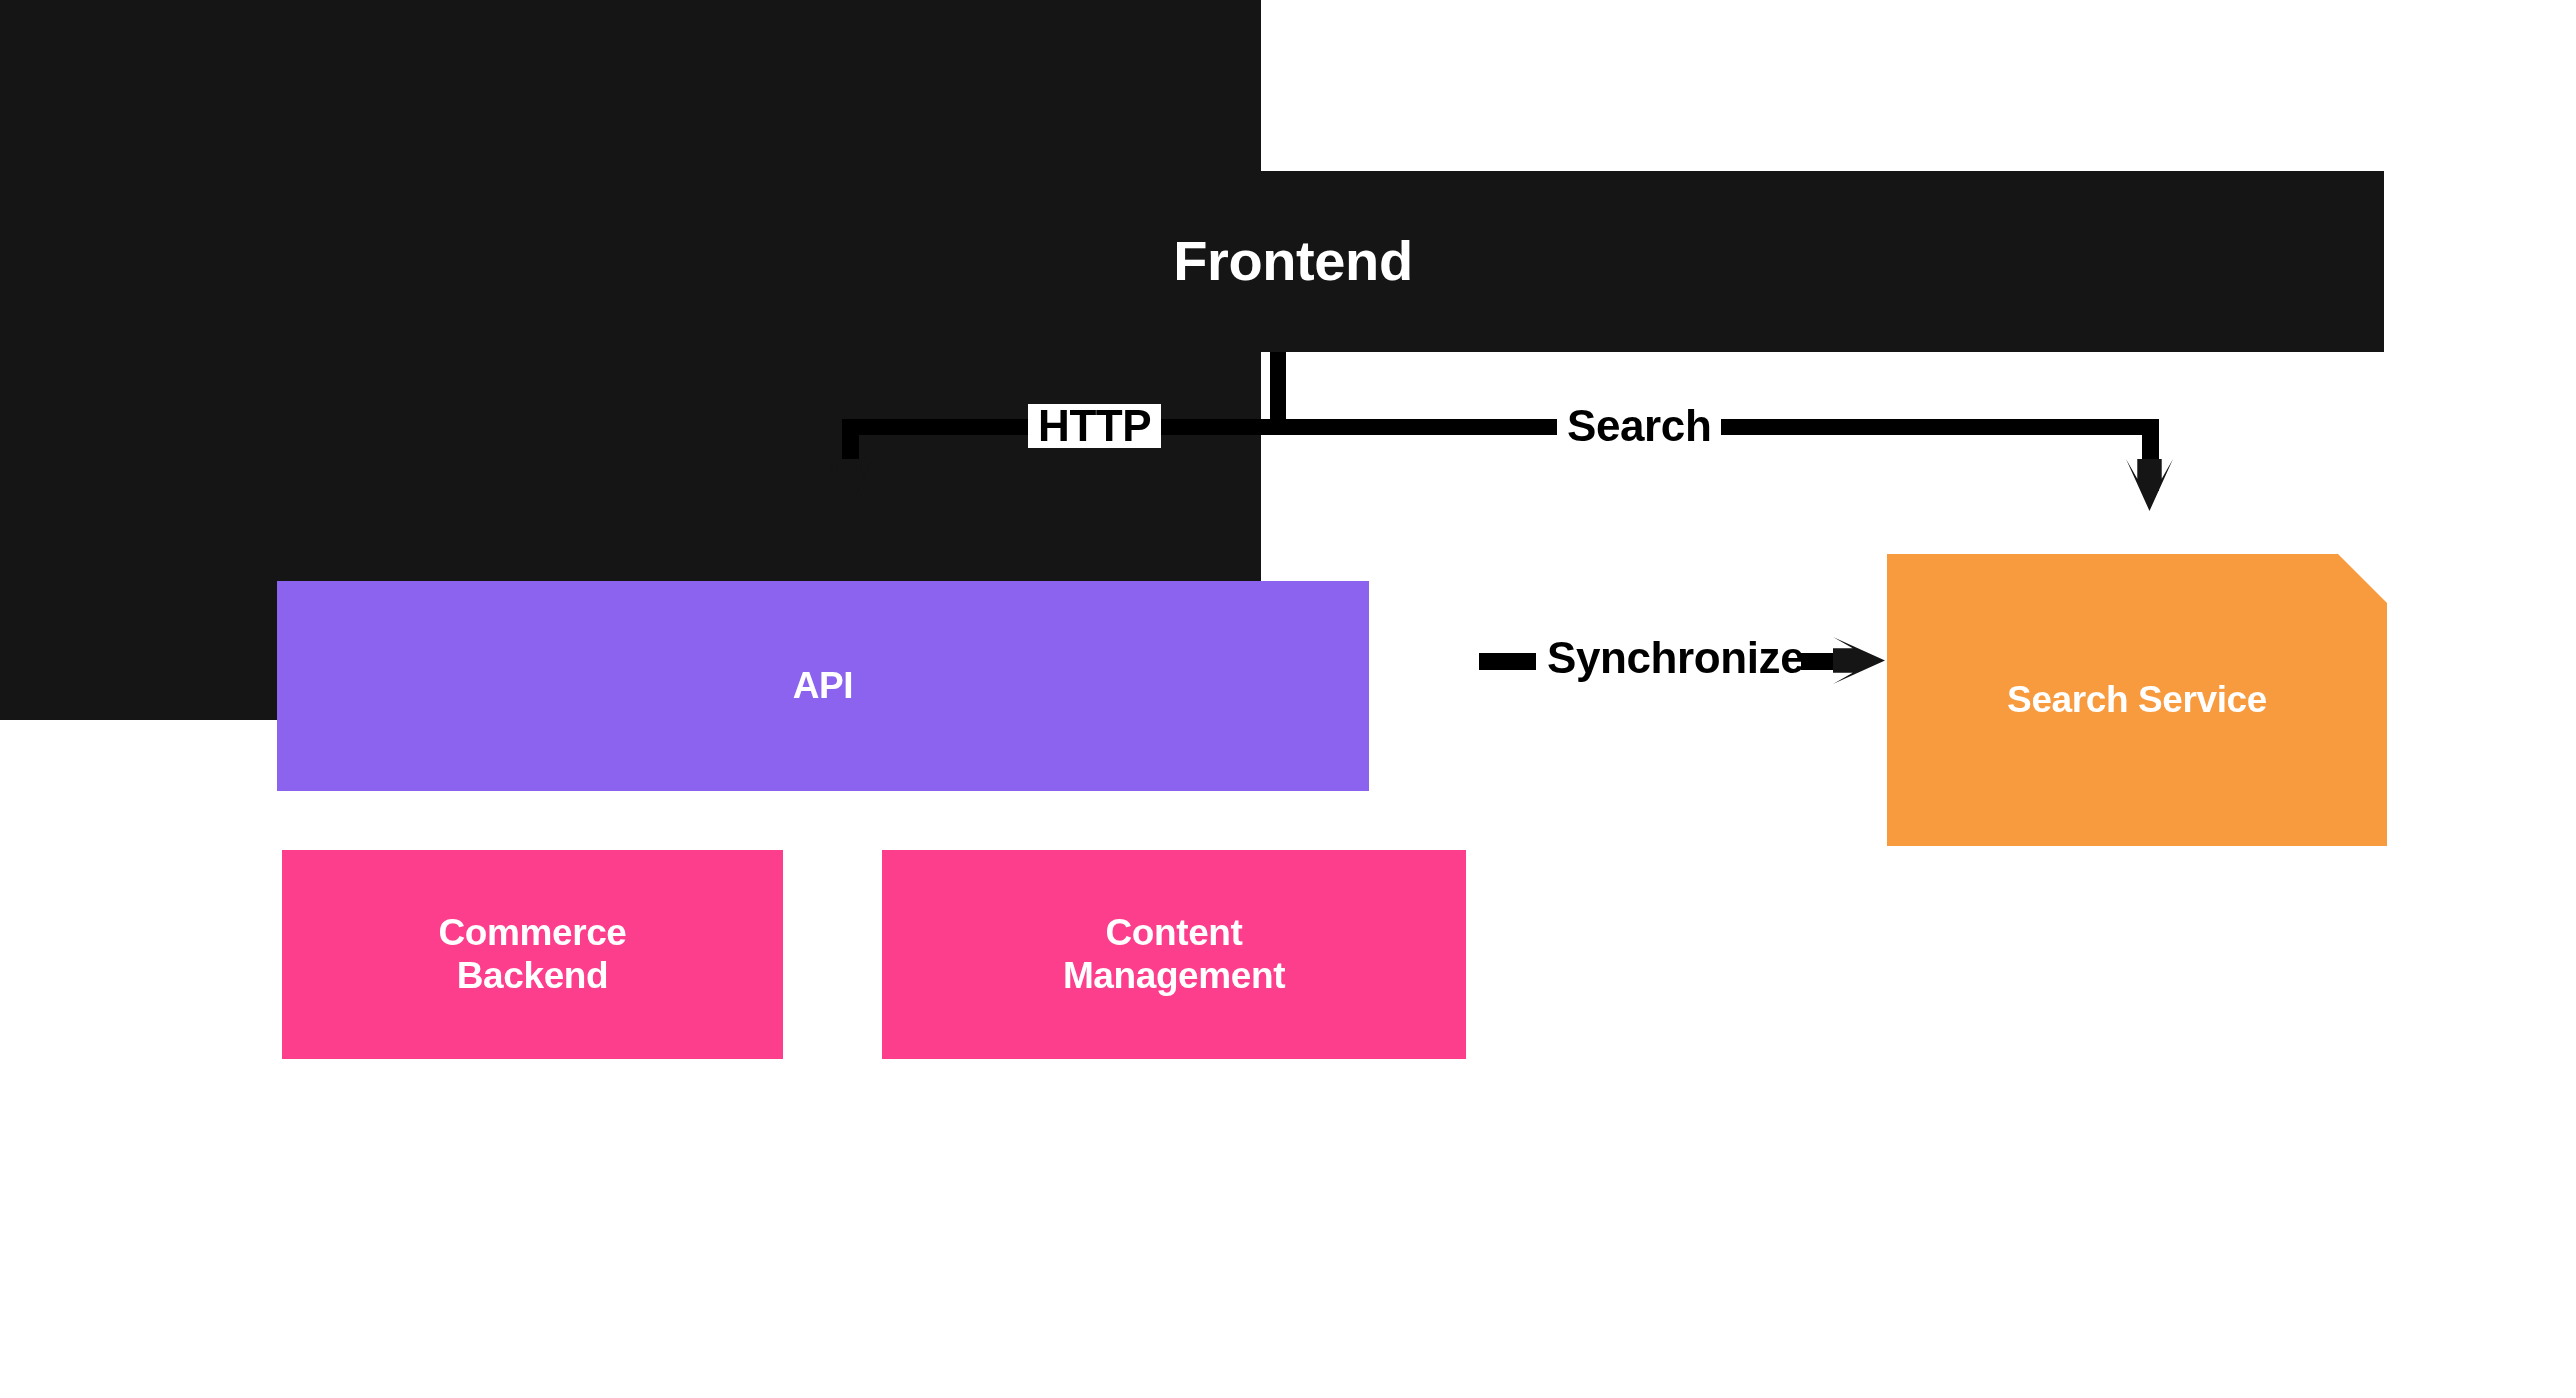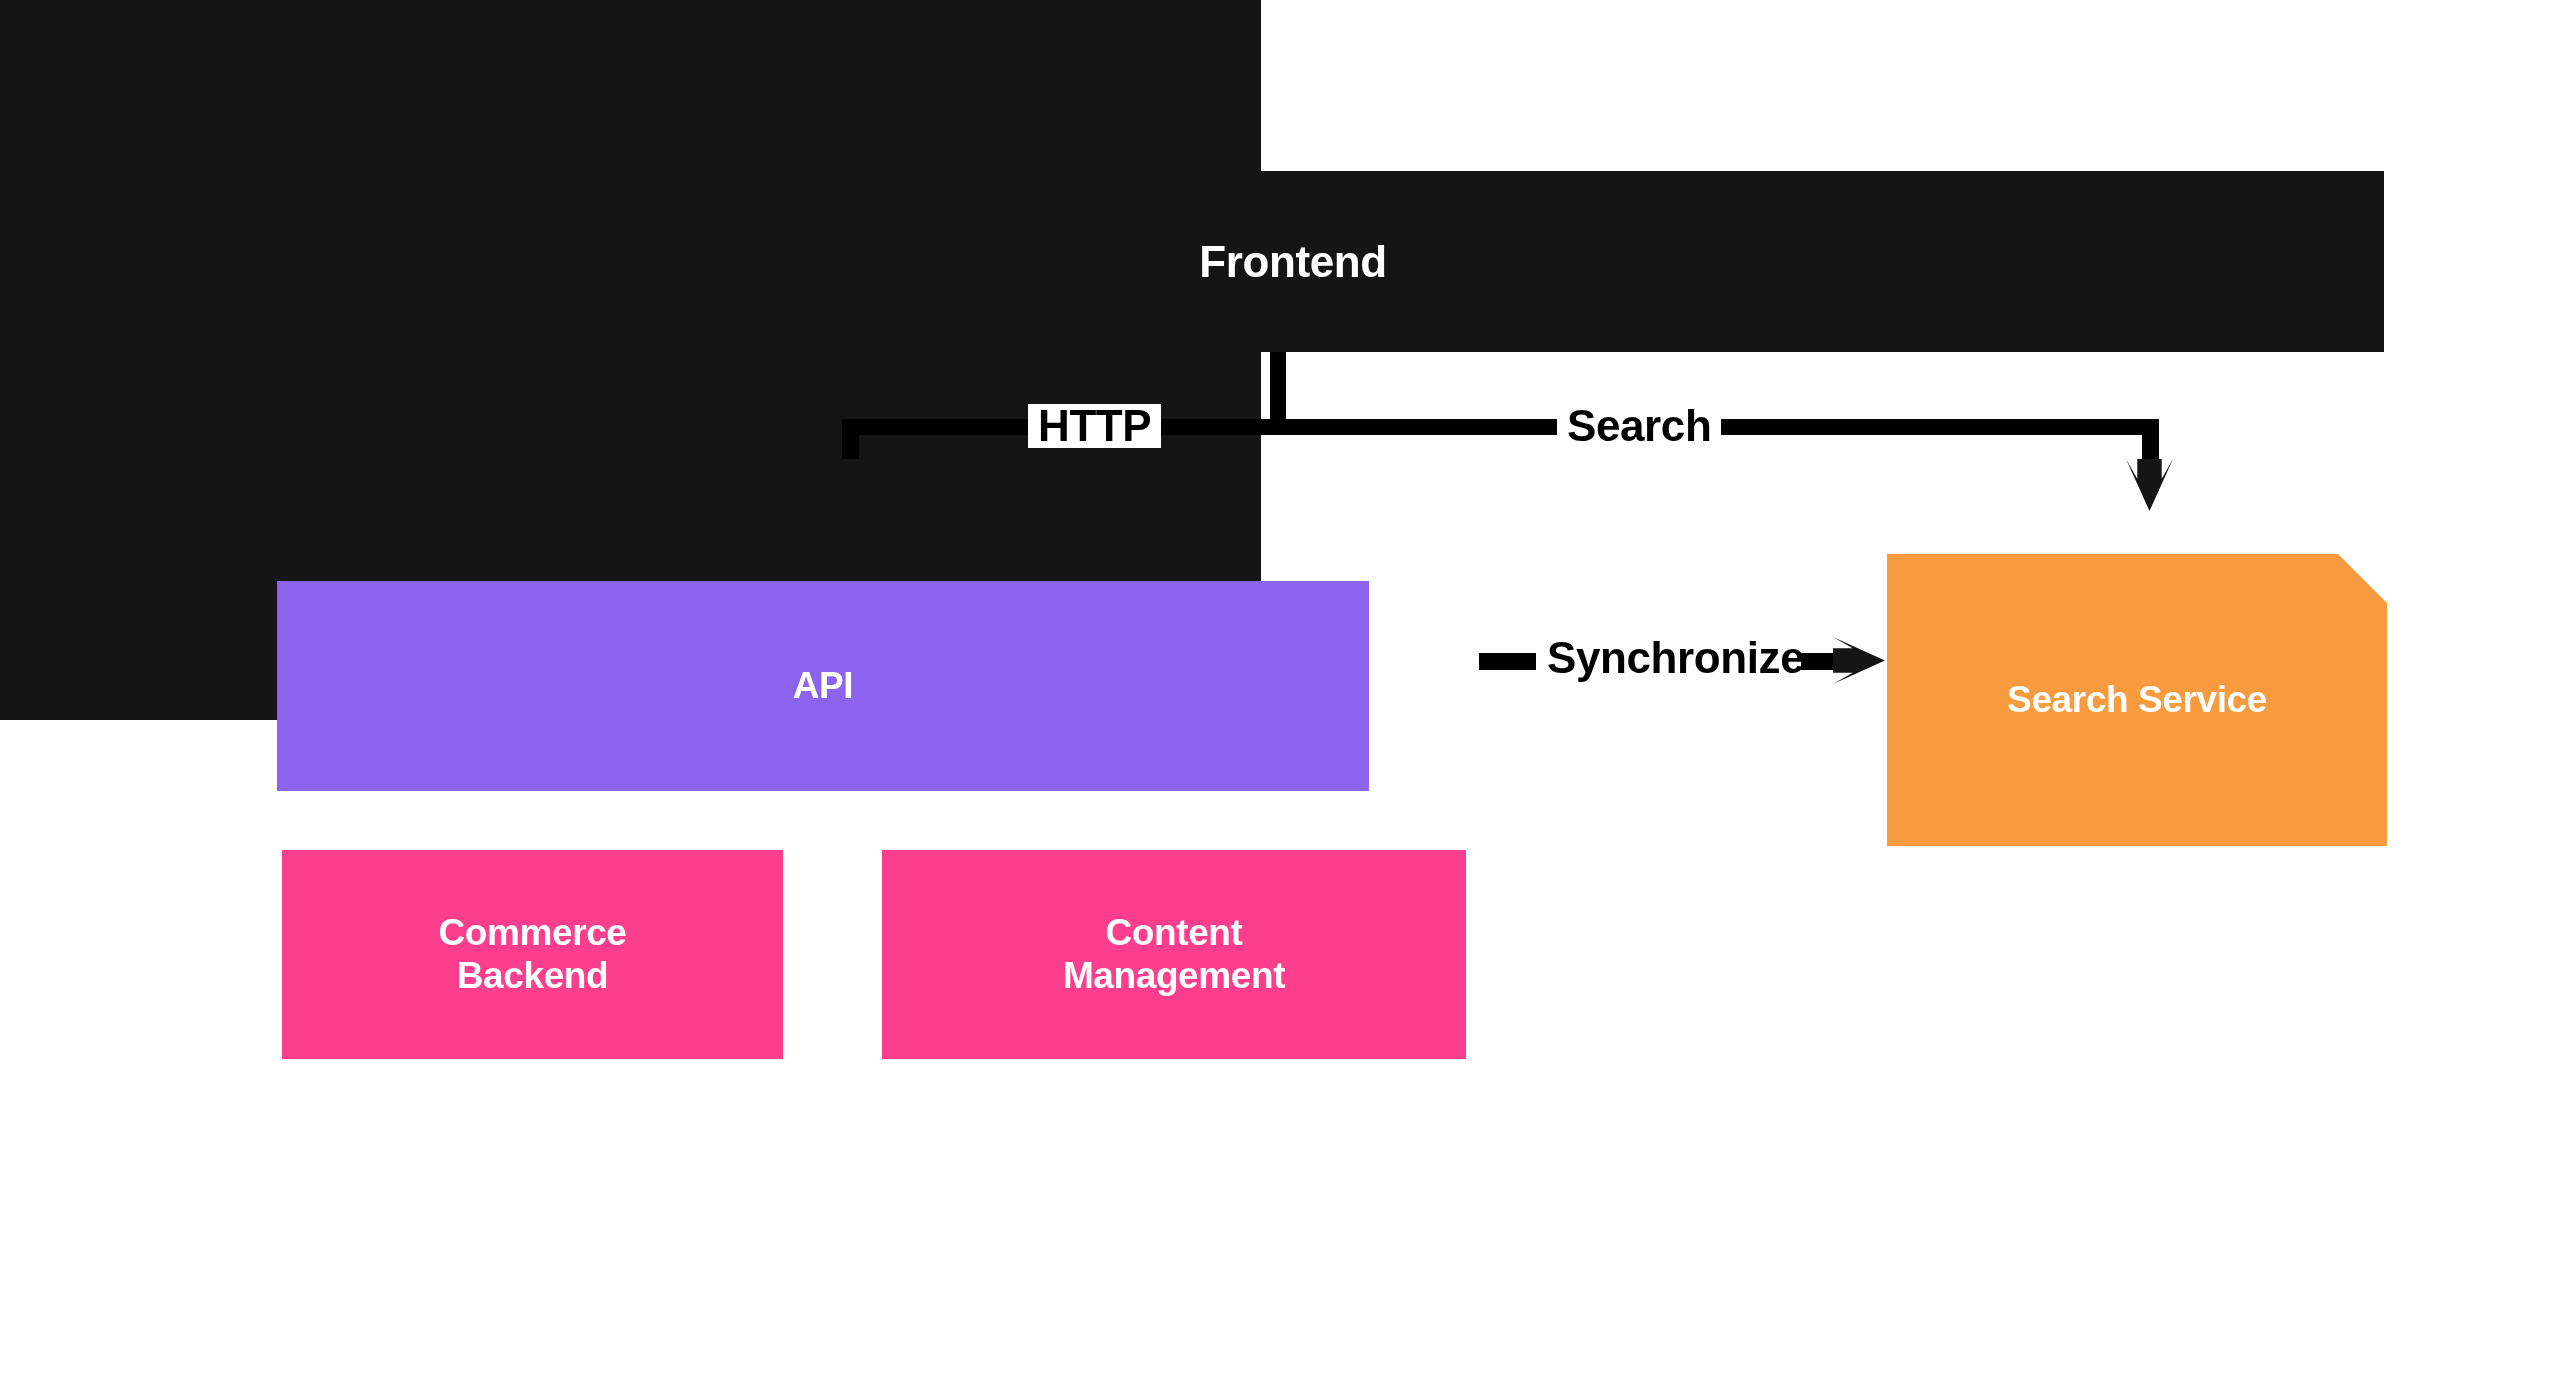--- a/index.html
+++ b/index.html
@@ -31,21 +31,21 @@
     white-space: pre-line;
   }
 
   
   #frontend-node {
     left: 202px;
     top: 171px;
     width: 2182px;
     height: 181px;
     background: #151515;
-    font-size: 44px;
+    font-size: 56px;
   }
 
   
   #monolith-node {
     left: 192px;
     top: 522px;
     width: 1261px;
     height: 720px;
     background: #151515;
   }

